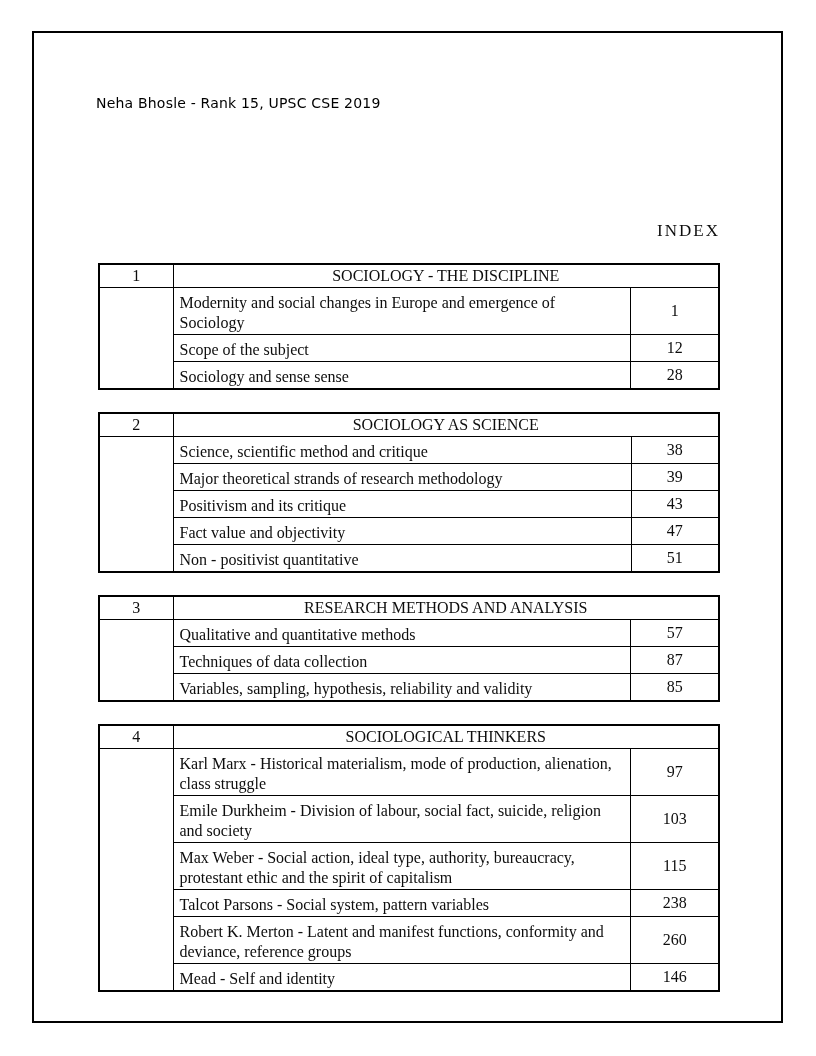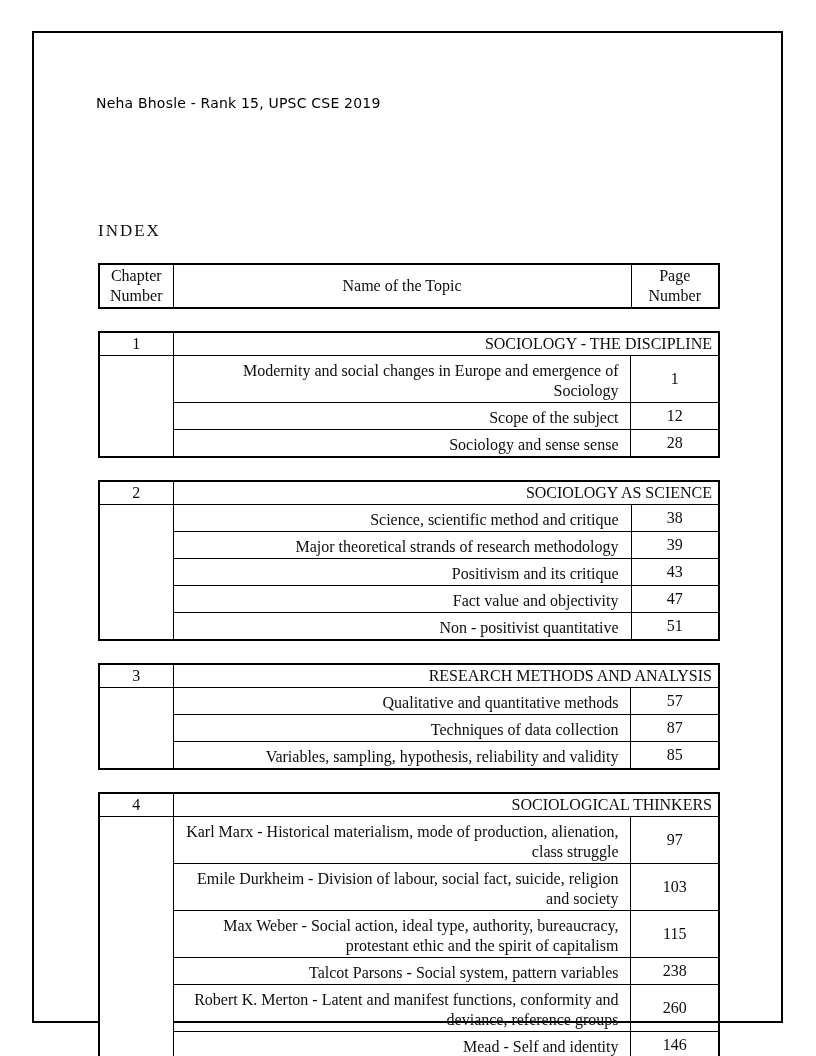--- a/index.html
+++ b/index.html
@@ -28,22 +28,22 @@
   }
   .doc {
     position: absolute;
     left: 98px; top: 221px;
     width: 622px;
   }
   .index-title {
     font-size: 17px;
     font-weight: normal;
     letter-spacing: 2px;
-    text-align: left;
-    margin-bottom: 22px;
+    text-align: right;
+    margin-bottom: 6px;
     color: #0d0d0d;
   }
   table {
     width: 100%;
     border-collapse: collapse;
     table-layout: fixed;
     font-size: 16px;
     color: #0d0d0d;
   }
   table { border: 2px solid #000; }
@@ -57,58 +57,44 @@
   }
   .chapter-table { margin-top: 22px; }
   .ch-num {
     text-align: center;
     height: 22px;
     padding: 1px 2px;
   }
   .ch-title {
     padding: 1px 6px;
     height: 22px;
-    text-align: right;
+    text-align: center;
   }
   .topic {
     padding: 5px 12px 1px 6px;
     height: 22px;
-    text-align: right;
+    text-align: left;
   }
   .pnum {
     text-align: center;
     padding: 1px 2px;
   }
   .spacer { background: #fff; }
 </style>
 </head>
 <body>
 
 <div class="page-frame"></div>
 
 <div class="author-note">Neha Bhosle - Rank 15, UPSC CSE 2019</div>
 
 <div class="doc">
 
   <h1 class="index-title">INDEX</h1>
 
-  <table class="header-table">
-    <colgroup>
-        <col class="c-num">
-        <col>
-        <col class="c-page">
-      </colgroup>
-    <tbody>
-        <tr>
-      <td>Chapter Number</td>
-      <td>Name of the Topic</td>
-      <td>Page Number</td>
-    </tr>
-  </tbody>
-    </table>
 
   <table class="chapter-table">
     <colgroup>
         <col class="c-num">
         <col>
         <col class="c-page">
       </colgroup>
     <tbody>
         <tr>
       <td class="ch-num">1</td>

